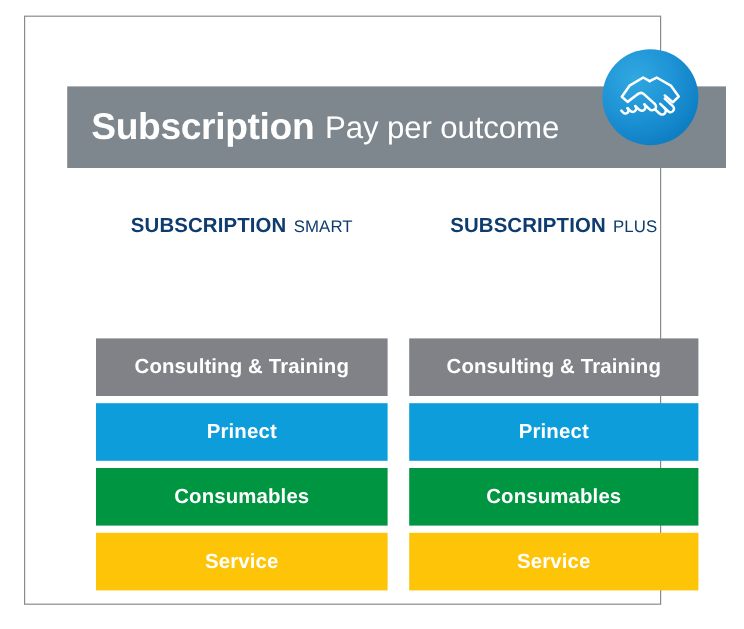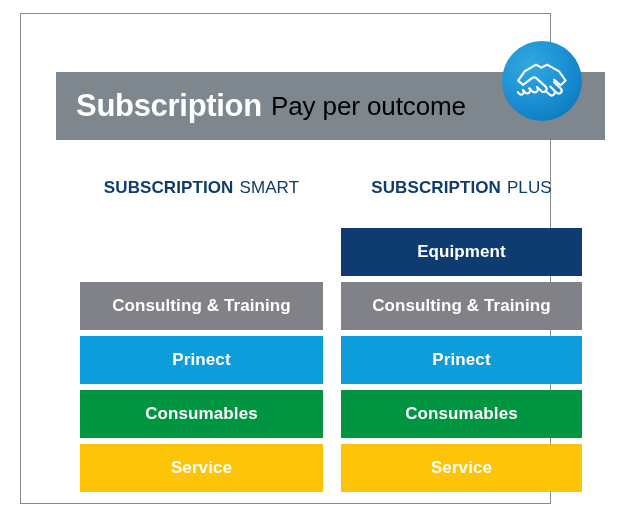--- a/index.html
+++ b/index.html
@@ -46,21 +46,21 @@
     justify-content: center;
     white-space: nowrap;
   }
   #header-title-strong {
     color: #ffffff;
     font-size: 31px;
     font-weight: bold;
     letter-spacing: -0.3px;
   }
   #header-title-light {
-    color: #000000;
+    color: #ffffff;
     font-size: 26px;
     font-weight: normal;
     margin-left: 9px;
     letter-spacing: -0.1px;
   }
 
   
   #handshake-badge {
     position: absolute;
     left: 481px;
@@ -85,21 +85,21 @@
     justify-content: center;
     white-space: nowrap;
     color: #0f3c6e;
   }
   .col-heading .strong {
     font-size: 17px;
     font-weight: bold;
     letter-spacing: 0.1px;
   }
   .col-heading .light {
-    font-size: 17px;
+    font-size: 14px;
     font-weight: normal;
     margin-left: 6px;
     letter-spacing: 0.1px;
   }
   #col-heading-smart { left: 59px;  width: 243px; }
   #col-heading-plus  { left: 320px; width: 241px; }
 
   
   .stack {
     position: absolute;
@@ -180,23 +180,20 @@
           <span>Consumables</span>
         </div>
         <div class="bar" style="background: rgb(253, 196, 8);">
           <span>Service</span>
         </div>
       </div>
   </div>
 
   <div class="stack" id="stack-plus">
     <div class="stack-inner">
-        <div class="bar" style="background: rgb(15, 60, 112);">
-          <span>Equipment</span>
-        </div>
         <div class="bar" style="background: rgb(128, 130, 135);">
           <span>Consulting &amp; Training</span>
         </div>
         <div class="bar" style="background: rgb(13, 157, 219);">
           <span>Prinect</span>
         </div>
         <div class="bar" style="background: rgb(0, 149, 64);">
           <span>Consumables</span>
         </div>
         <div class="bar" style="background: rgb(253, 196, 8);">

